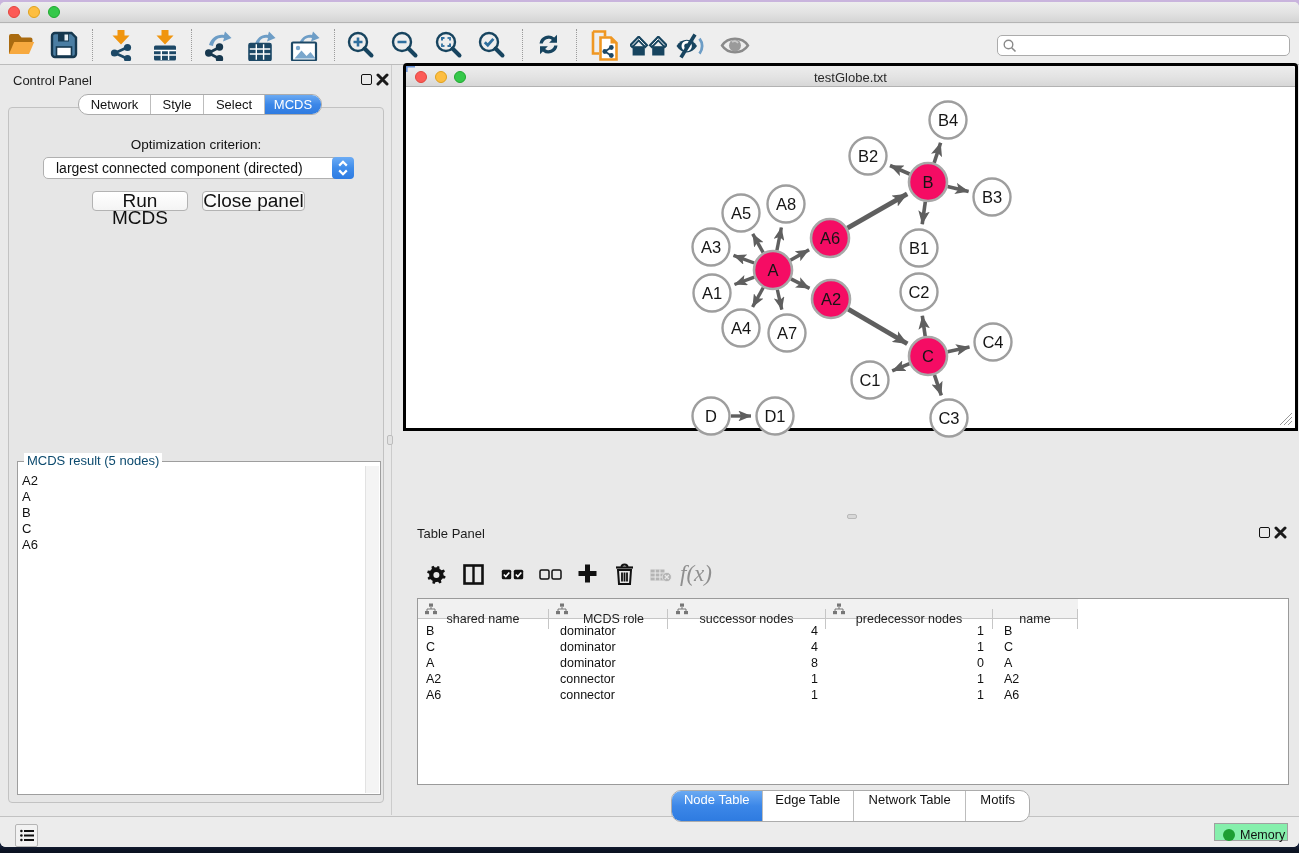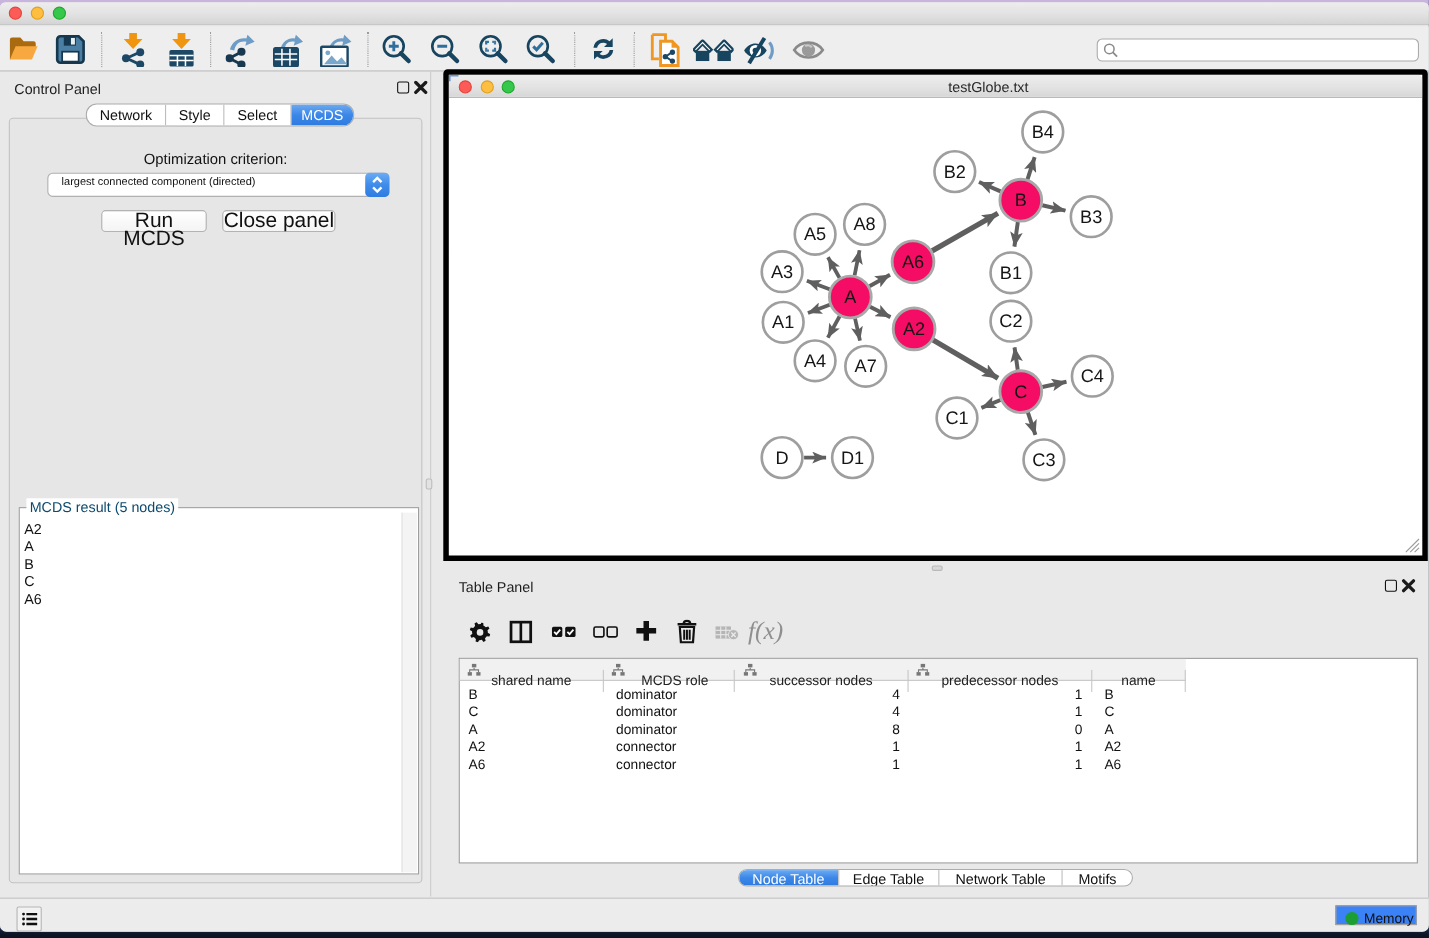--- a/index.html
+++ b/index.html
@@ -217,37 +217,37 @@
     </svg>
     <div class="seg" style="left:78px;top:92px;width:244px;height:21px">
       <div style="width:72px">Network</div>
       <div style="width:53px">Style</div>
       <div style="width:61px">Select</div>
       <div class="sel" style="width:56px">MCDS</div>
     </div>
     <div class="cpbox"></div>
     <div style="position:absolute;left:9px;top:135px;width:374px;text-align:center;font-size:13.5px;color:#111">Optimization criterion:</div>
     <div style="position:absolute;left:43px;top:155px;width:311px;height:22px;background:#fff;border:1px solid #b0b0b0;border-radius:5px;">
-      <div style="position:absolute;left:12px;top:2px;font-size:10px;color:#111">largest connected component (directed)</div>
+      <div style="position:absolute;left:12px;top:2px;font-size:14px;color:#111">largest connected component (directed)</div>
       <div style="position:absolute;right:-1px;top:-1px;width:22px;height:22px;border-radius:4px;background:linear-gradient(180deg,#6cacf5 0%,#3f8cea 50%,#2e7ce2 100%);">
         <svg width="22" height="22" viewBox="0 0 22 22">
           <path d="M7.2 8.6 L11 4.8 L14.8 8.6" fill="none" stroke="#ffffff" stroke-width="2.2"></path>
           <path d="M7.2 13.4 L11 17.2 L14.8 13.4" fill="none" stroke="#ffffff" stroke-width="2.2"></path>
         </svg>
       </div>
     </div>
     <div class="btn" style="left:92px;top:189px;width:96px;height:20px">Run MCDS</div>
     <div class="btn" style="left:202px;top:189px;width:103px;height:20px">Close panel</div>
     <div style="position:absolute;left:17px;top:459px;width:364px;height:334px;background:#ffffff;border:1px solid #9e9e9e;">
       <div style="position:absolute;left:6px;top:-9px;background:#ffffff;padding:0 3px;font-size:13px;color:#0c4a6e">MCDS result (5 nodes)</div>
       <div style="position:absolute;right:1px;top:4px;bottom:1px;width:14px;background:#f4f4f4;border-left:1px solid #e2e2e2;"></div>
       <div style="position:absolute;left:4px;top:11px;font-size:13px;color:#111;line-height:16px">A2<br>A<br>B<br>C<br>A6</div>
     </div>
 
-    <div style="position:absolute;left:403px;top:61px;width:895px;height:447px;background:#ffffff;border:5px solid #000000;border-radius:4px 4px 0 0;padding-left:48px;">
+    <div style="position:absolute;left:403px;top:61px;width:895px;height:368px;background:#ffffff;border:3px solid #000000;border-radius:4px 4px 0 0;">
       <div style="position:absolute;left:0;top:0;width:100%;height:21px;background:linear-gradient(180deg,#ededed 0%,#e3e3e3 55%,#d7d7d7 100%);border-bottom:1px solid #b2b2b2;border-radius:4px 4px 0 0;"></div>
       <div class="tl" style="left:9px;top:5px;background:#fc5b57;border:0.5px solid #e2463d;"></div>
       <div class="tl" style="left:29px;top:5px;background:#fdbe41;border:0.5px solid #e0a11c;"></div>
       <div class="tl" style="left:48px;top:5px;background:#35c84a;border:0.5px solid #1fa82f;"></div>
       <div style="position:absolute;top:4px;width:100%;text-align:center;font-size:13px;color:#2a2a2a;">testGlobe.txt</div>
       <svg style="position:absolute;left:0;top:0" width="9" height="6">
           <path d="M0 0 h9 v1.6 h-7.4 v4.4 h-1.6 z" fill="#4a7fd6" opacity="0.8"></path>
         </svg>
       <g></g>
       <svg style="position:absolute;right:2px;bottom:2px" width="14" height="14" viewBox="0 0 14 14">
@@ -476,21 +476,21 @@
           <span class="c5">A2</span>
         </div>
       <div class="trow" style="top:88px">
           <span class="c1">A6</span>
           <span class="c2">connector</span>
           <span class="c3">1</span>
           <span class="c4">1</span>
           <span class="c5">A6</span>
         </div>
     </div>
-    <div class="seg" style="left:671px;top:788px;width:359px;height:16px">
+    <div class="seg" style="left:671px;top:788px;width:359px;height:32px">
       <div class="sel" style="width:91px;line-height:18px">Node Table</div>
       <div style="width:92px;line-height:18px">Edge Table</div>
       <div style="width:113px;line-height:18px">Network Table</div>
       <div style="width:63px;line-height:18px">Motifs</div>
     </div>
   </div>
   <div class="statusbar" id="statusbar">
     <div style="position:absolute;left:15px;top:7px;width:23px;height:23px;background:#f2f2f2;border:1px solid #b5b5b5;border-radius:2px;">
       <svg style="position:absolute;left:4px;top:4px" width="14" height="13" viewBox="0 0 14 13">
         <g fill="#111">
@@ -498,18 +498,18 @@
             <circle cx="1.4" cy="6.5" r="1.3"></circle>
             <circle cx="1.4" cy="11" r="1.3"></circle>
           </g>
         <g stroke="#111" stroke-width="2.2">
             <line x1="4" y1="2" x2="14" y2="2"></line>
             <line x1="4" y1="6.5" x2="14" y2="6.5"></line>
             <line x1="4" y1="11" x2="14" y2="11"></line>
           </g>
       </svg>
     </div>
-    <div style="position:absolute;left:1214px;top:6px;width:74px;height:18px;background:#3b82f6;border:1px solid #a0a0a0;">
+    <div style="position:absolute;left:1214px;top:6px;width:74px;height:18px;background:#86efac;border:1px solid #a0a0a0;">
       <div style="position:absolute;left:8px;top:5px;width:12px;height:12px;border-radius:50%;background:#1d9e33;"></div>
       <div style="position:absolute;left:25px;top:4px;font-size:12.5px;color:#111;">Memory</div>
     </div>
   </div>
 </div>
 
 </body></html>

